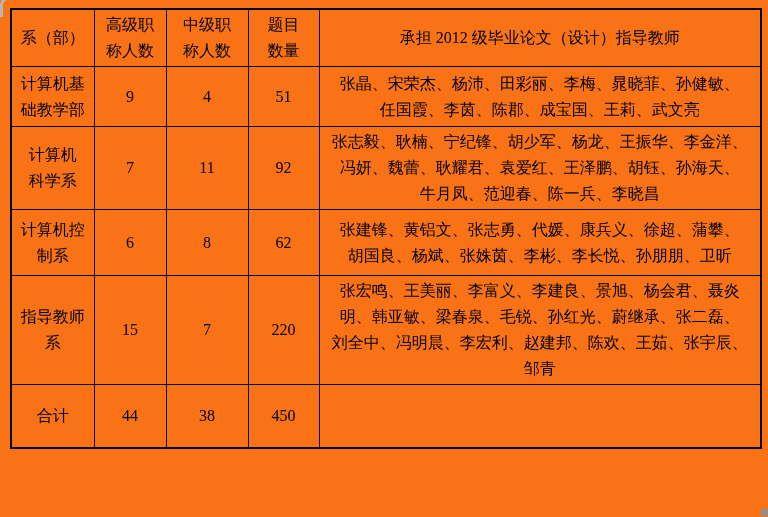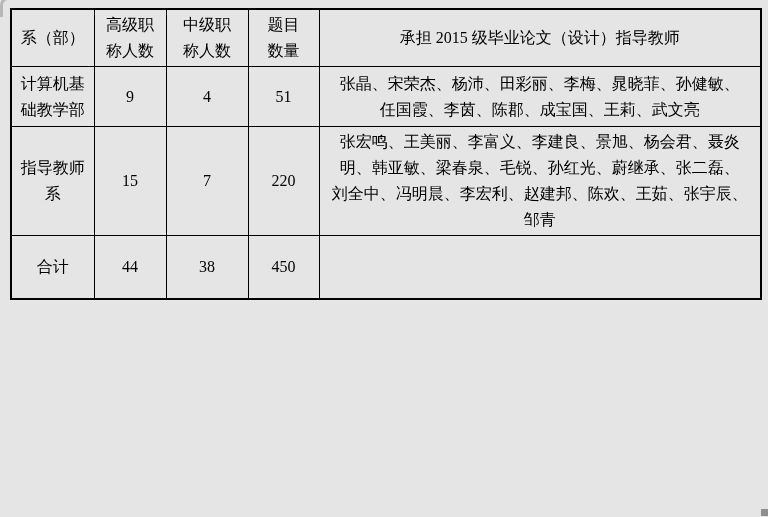--- a/index.html
+++ b/index.html
@@ -9,21 +9,21 @@
     height: 517px;
     background: #ffffff;
     font-family: "Liberation Serif", "DejaVu Serif", serif;
     color: #000000;
     overflow: hidden;
   }
   .page {
     position: relative;
     width: 768px;
     height: 517px;
-    background: #e5e5e5;
+    background: #f97316;
   }
   table.doc-table {
     position: absolute;
     left: 10px;
     top: 8px;
     width: 750px;
     border-collapse: collapse;
     table-layout: fixed;
   }
   table.doc-table td {
@@ -91,35 +91,54 @@
     </colgroup>
     <tbody>
       <tr class="h-head">
         <td class="pre">系（部）</td>
         <td class="pre">高级职
 称人数</td>
         <td class="pre">中级职
 称人数</td>
         <td class="pre">题目
 数量</td>
-        <td>承担 2015 级毕业论文（设计）指导教师</td>
+        <td>承担 2012 级毕业论文（设计）指导教师</td>
       </tr>
 
       <tr class="h-r0">
         <td class="pre">计算机基
 础教学部</td>
         <td>9</td>
         <td>4</td>
         <td>51</td>
         <td class="advisors centered">张晶、宋荣杰、杨沛、田彩丽、李梅、晁晓菲、孙健敏、
 任国霞、李茵、陈郡、成宝国、王莉、武文亮</td>
       </tr>
 
+      <tr class="h-r1">
+        <td class="pre">计算机
+科学系</td>
+        <td>7</td>
+        <td>11</td>
+        <td>92</td>
+        <td class="advisors">张志毅、耿楠、宁纪锋、胡少军、杨龙、王振华、李金洋、
+冯妍、魏蕾、耿耀君、袁爱红、王泽鹏、胡钰、孙海天、
+牛月凤、范迎春、陈一兵、李晓昌</td>
+      </tr>
 
 
+      <tr class="h-r3">
+        <td class="pre">计算机控
+制系</td>
+        <td>6</td>
+        <td>8</td>
+        <td>62</td>
+        <td class="advisors">张建锋、黄铝文、张志勇、代媛、康兵义、徐超、蒲攀、
+胡国良、杨斌、张姝茵、李彬、李长悦、孙朋朋、卫昕</td>
+      </tr>
 
       <tr class="h-r4">
         <td class="pre">指导教师
 系</td>
         <td>15</td>
         <td>7</td>
         <td>220</td>
         <td class="advisors">张宏鸣、王美丽、李富义、李建良、景旭、杨会君、聂炎
 明、韩亚敏、梁春泉、毛锐、孙红光、蔚继承、张二磊、
 刘全中、冯明晨、李宏利、赵建邦、陈欢、王茹、张宇辰、

